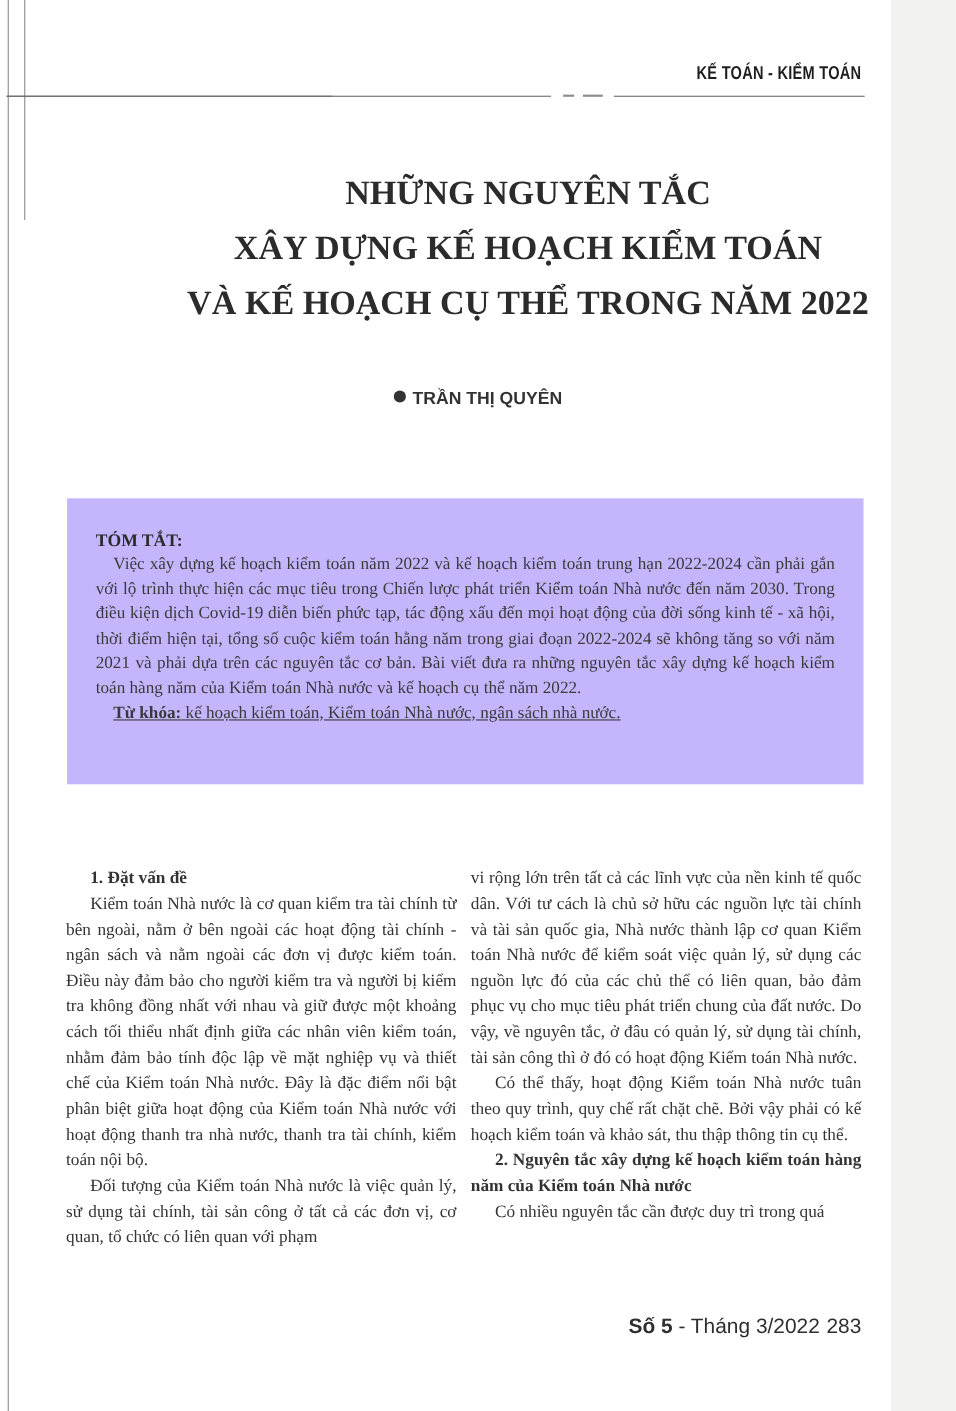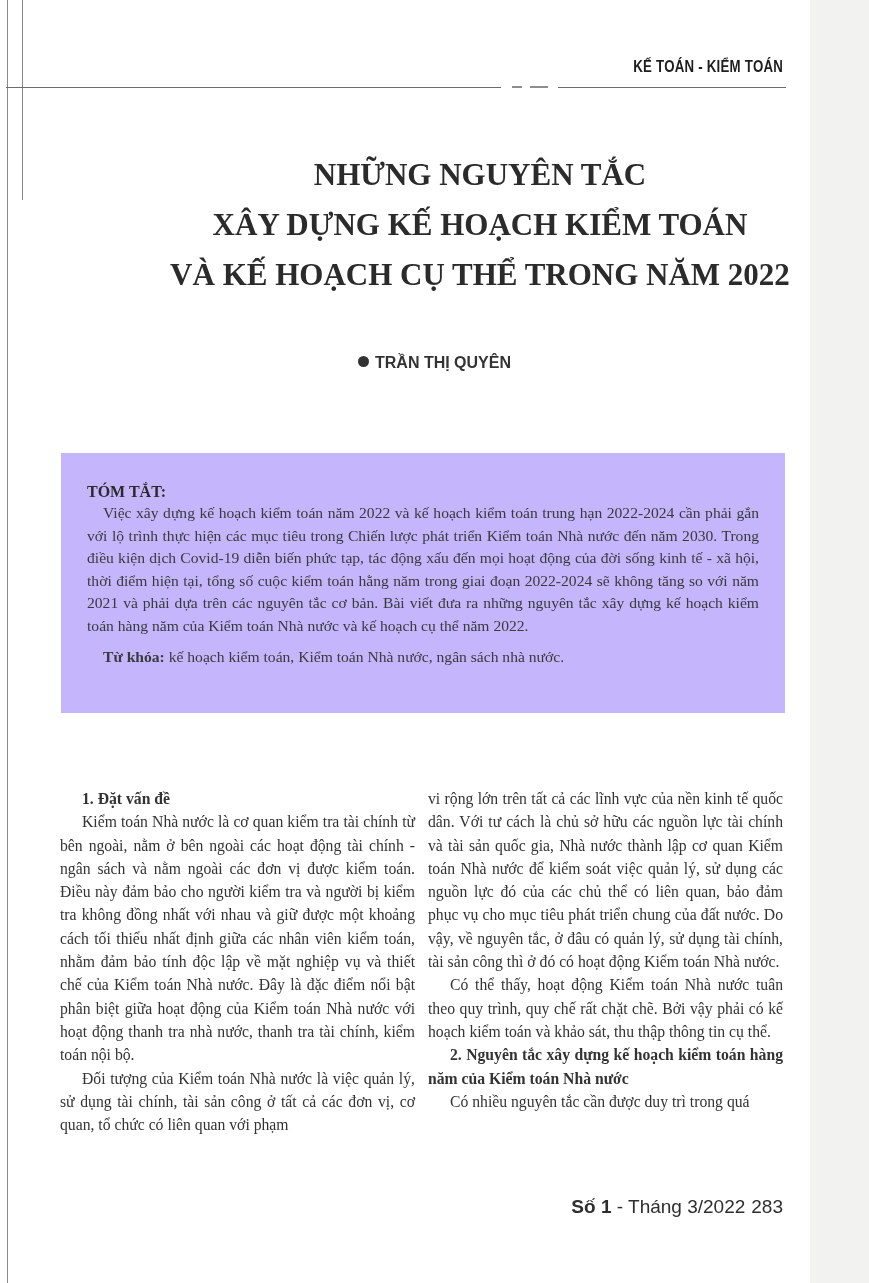--- a/index.html
+++ b/index.html
@@ -32,21 +32,21 @@
       font-family: "Liberation Sans", sans-serif; font-weight: bold; font-size: 16px; color: #333;
     }
     .author .dot { display: inline-block; width: 11px; height: 11px; border-radius: 50%; background: #333; margin-right: 6px; vertical-align: 1px; }
     .abstract {
       position: absolute; left: 61px; top: 453px; width: 724px; height: 260px;
       background: #c4b5fd; box-sizing: border-box; padding: 30px 26px 0 26px;
     }
     .abstract .head { font-weight: bold; font-size: 16px; margin-bottom: 1px; color: #2a2a2a; }
     .abstract p { margin: 0; font-size: 15.6px; line-height: 22.6px; text-align: justify; color: #3a3a3a; }
     .abstract p.indent { text-indent: 16px; }
-    .abstract p.kw { text-indent: 16px; margin-top: 8px; }
+    .abstract p.kw { text-indent: 16px; margin-top: 0; text-decoration: underline; }
     .abstract .kw-label { font-weight: bold; }
     .col {
       position: absolute; top: 787px; width: 355px;
       font-size: 15.7px; line-height: 23.3px; text-align: justify; color: #333;
     }
     .col.left { left: 60px; }
     .col.right { left: 428px; top: 787px; }
     .col p { margin: 0; text-indent: 22px; }
     .col p.noindent { text-indent: 0; }
     .col h3 { margin: 0; font-size: 15.7px; font-weight: bold; line-height: 23.3px; }
@@ -97,14 +97,14 @@
 </div>
 
 <div class="col right">
   <p class="noindent">vi rộng lớn trên tất cả các lĩnh vực của nền kinh tế quốc dân. Với tư cách là chủ sở hữu các nguồn lực tài chính và tài sản quốc gia, Nhà nước thành lập cơ quan Kiểm toán Nhà nước để kiểm soát việc quản lý, sử dụng các nguồn lực đó của các chủ thể có liên quan, bảo đảm phục vụ cho mục tiêu phát triển chung của đất nước. Do vậy, về nguyên tắc, ở đâu có quản lý, sử dụng tài chính, tài sản công thì ở đó có hoạt động Kiểm toán Nhà nước.</p>
   <p>Có thể thấy, hoạt động Kiểm toán Nhà nước tuân theo quy trình, quy chế rất chặt chẽ. Bởi vậy phải có kế hoạch kiểm toán và khảo sát, thu thập thông tin cụ thể.</p>
   <h3 class="indent">2. Nguyên tắc xây dựng kế hoạch kiểm toán hàng năm của Kiểm toán Nhà nước</h3>
   <p>Có nhiều nguyên tắc cần được duy trì trong quá</p>
 </div>
 
 <div class="footer">
-  <span class="issue">Số 1</span><span> - Tháng 3/2022</span><span class="page">283</span>
+  <span class="issue">Số 5</span><span> - Tháng 3/2022</span><span class="page">283</span>
 </div>
 
 </body></html>

